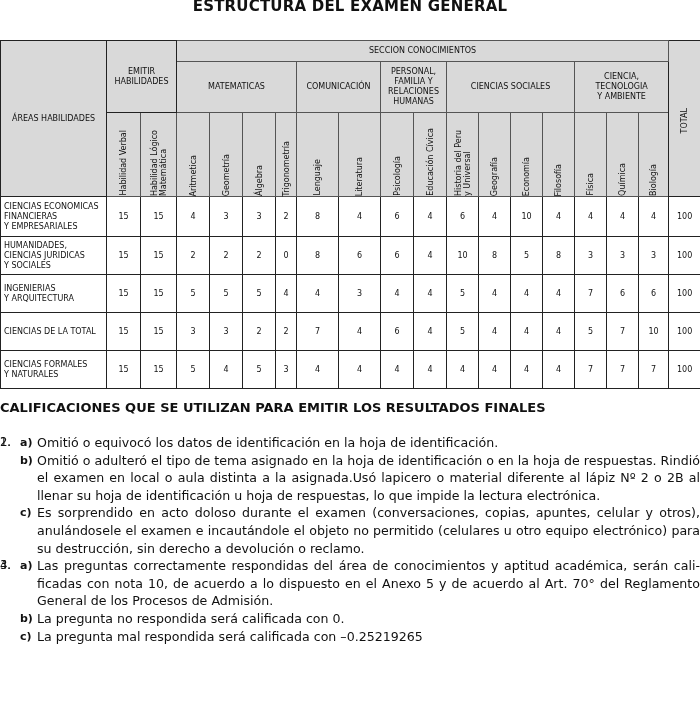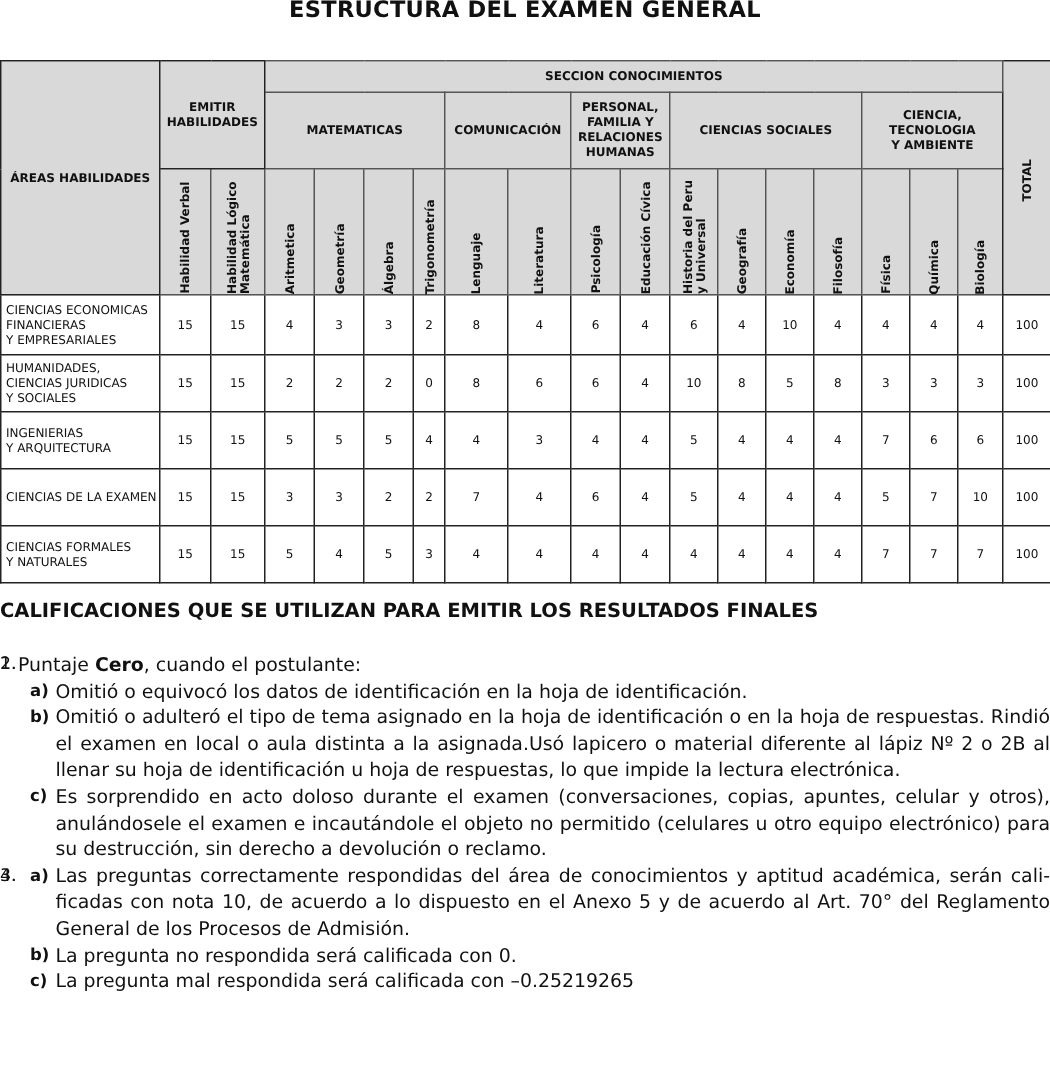--- a/index.html
+++ b/index.html
@@ -1,20 +1,20 @@
 <!DOCTYPE html>
 <html><head>
 <meta charset="utf-8">
 <style>
   html, body { margin: 0; padding: 0; background: #fff; }
   body { width: 700px; height: 724px; position: relative; overflow: hidden; font-family: "DejaVu Sans", sans-serif; color: #111; }
   .title { position: absolute; top: -3px; left: 0; width: 700px; text-align: center; font-weight: bold; font-size: 15px; letter-spacing: 0.2px; }
   table.exam { position: absolute; top: 40px; left: 0; width: 700px; border-collapse: collapse; table-layout: fixed; }
   table.exam td, table.exam th { border: 1px solid #222; padding: 0; text-align: center; vertical-align: middle; }
-  table.exam th { background: #d9d9d9; font-weight: bold; font-size: 8px; line-height: 10px; border-color: #555; }
+  table.exam th { background: #d9d9d9; font-weight: normal; font-size: 8px; line-height: 10px; border-color: #555; }
   table.exam th.outer { border-color: #222; }
   .vert { display: flex; align-items: flex-end; justify-content: center; height: 83px; }
   .vert span { writing-mode: vertical-rl; transform: rotate(180deg); white-space: pre-line; font-size: 8px; line-height: 9px; padding-bottom: 4px; text-align: left; }
   table.exam td { font-size: 8px; height: 37px; }
   table.exam td.area { text-align: left; padding-left: 3px; font-size: 8px; line-height: 10px; white-space: pre-line; }
   .sec2 { position: absolute; left: 0; top: 400px; font-weight: bold; font-size: 13px; }
   ol.main { position: absolute; left: 0; top: 434px; margin: 0; padding: 0 0 0 0; list-style: none; font-size: 12.6px; line-height: 17.6px; width: 700px; }
   ol.main > li { position: relative; padding-left: 12px; }
   ol.main > li .num { position: absolute; left: 0; top: 0; font-size: 11.5px; }
   ol.sub { list-style: none; margin: 0; padding: 0; }
@@ -226,21 +226,21 @@
         <td style="height: 28px;">5</td>
         <td style="height: 28px;">4</td>
         <td style="height: 28px;">4</td>
         <td style="height: 28px;">4</td>
         <td style="height: 28px;">7</td>
         <td style="height: 28px;">6</td>
         <td style="height: 28px;">6</td>
         <td>100</td>
       </tr>
       <tr>
-        <td class="area" style="height: 27px;">CIENCIAS DE LA EXAMEN</td>
+        <td class="area" style="height: 27px;">CIENCIAS DE LA TOTAL</td>
         <td style="height: 27px;">15</td>
         <td style="height: 27px;">15</td>
         <td style="height: 27px;">3</td>
         <td style="height: 27px;">3</td>
         <td style="height: 27px;">2</td>
         <td style="height: 27px;">2</td>
         <td style="height: 27px;">7</td>
         <td style="height: 27px;">4</td>
         <td style="height: 27px;">6</td>
         <td style="height: 27px;">4</td>
@@ -274,21 +274,21 @@
         <td style="height: 27px;">7</td>
         <td style="height: 27px;">7</td>
         <td>100</td>
       </tr>
     </tbody>
 </table>
 
 <div class="sec2">CALIFICACIONES QUE SE UTILIZAN PARA EMITIR LOS RESULTADOS FINALES</div>
 <ol class="main" id="calif-list">
     <li><span class="num">1.</span></li>
-    <li><span class="num">2.</span><span>Puntaje <b>Cero</b>, cuando el postulante:</span><ol class="sub">
+    <li><span class="num">2.</span><ol class="sub">
         <li>
           <span class="let">a)</span>
           <span class="txt">Omitió o equivocó los datos de identificación en la hoja de identificación.</span>
         </li>
         <li>
           <span class="let">b)</span>
           <span class="txt">Omitió o adulteró el tipo de tema asignado en la hoja de identificación o en la hoja de respuestas. Rindió el examen en local o aula distinta a la asignada.Usó lapicero o material diferente al lápiz Nº 2 o 2B al llenar su hoja de identificación u hoja de respuestas, lo que impide la lectura electrónica.</span>
         </li>
         <li>
           <span class="let">c)</span>

